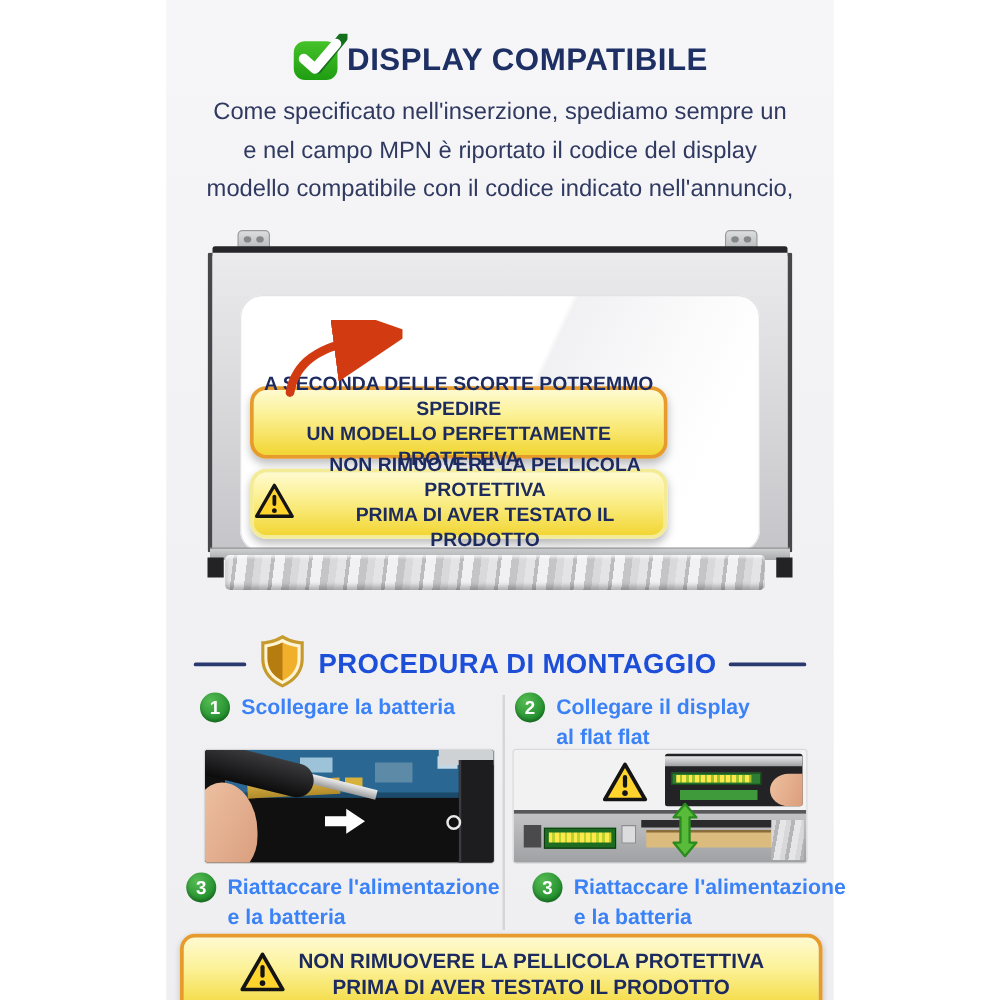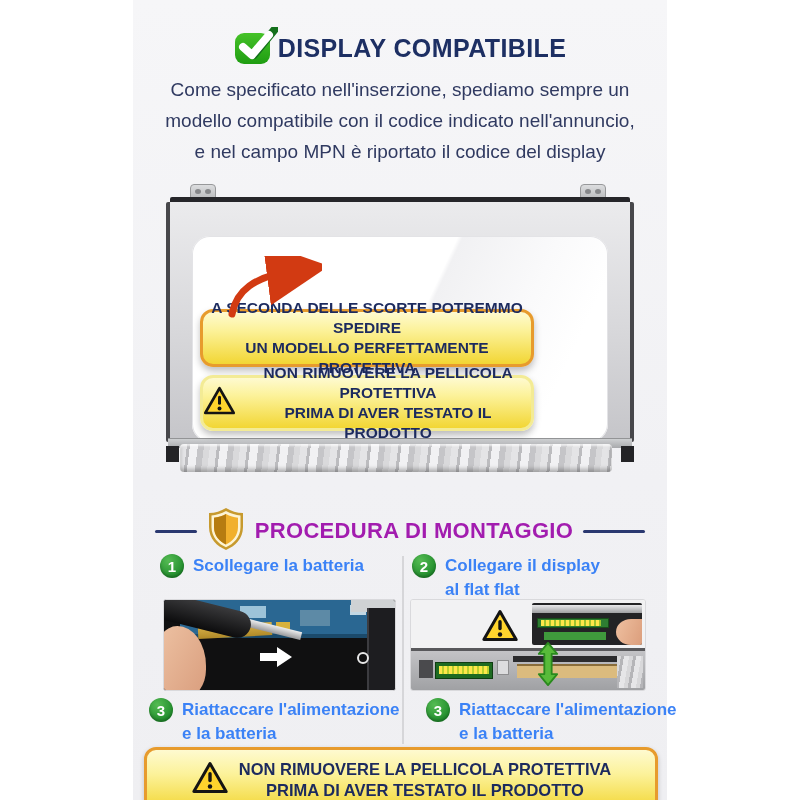--- a/index.html
+++ b/index.html
@@ -46,21 +46,21 @@
   .banner-stock { top:299px; height:58px; border:3px solid #e79b2d; }
   .banner-film  { top:365px; height:56px; border:3px solid #f3eb95; gap:9px; }
   .banner-text { text-align:center; font-weight:bold; font-size:15.5px; line-height:20px; color:#1c2a5e; }
   .red-arrow { position:absolute; left:218px; top:256px; }
 
   
   .proc-header { position:absolute; left:133px; top:506px; width:534px; height:50px;
     display:flex; align-items:center; justify-content:center; gap:10px; }
   .proc-line { height:3px; background:#2a3870; border-radius:2px; }
   .proc-line.l { width:42px; } .proc-line.r { width:62px; }
-  .proc-title { font-size:22px; font-weight:bold; color:#a21caf; letter-spacing:.3px; }
+  .proc-title { font-size:22px; font-weight:bold; color:#1d4ed8; letter-spacing:.3px; }
 
   
   .step { position:absolute; display:flex; gap:9px; align-items:flex-start; }
   .step-num { flex:0 0 auto; width:24px; height:24px; border-radius:50%;
     background:radial-gradient(circle at 35% 28%, #55bb53, #1f8c2b 75%);
     color:#ffffff; font-weight:bold; font-size:15px; display:flex; align-items:center; justify-content:center;
     box-shadow:inset 0 -2px 3px rgba(0,0,0,.25); }
   .step-text { font-size:17px; font-weight:600; color:#3b82f6; line-height:24px; }
   .step-1 { left:160px; top:554px; } .step-2 { left:412px; top:554px; }
   .step-3a { left:149px; top:698px; } .step-3b { left:426px; top:698px; }
@@ -138,22 +138,22 @@
         <rect x="1" y="6" width="35" height="31" rx="9" fill="url(#gchk)"></rect>
         <path d="M20 28 L41 2" stroke="#14701c" stroke-width="8" stroke-linecap="round" fill="none"></path>
         <path d="M9 20 L18 28 L35 8" stroke="#ffffff" stroke-width="8" stroke-linecap="round" stroke-linejoin="round" fill="none"></path>
       </svg>
     </span>
     <span class="title">DISPLAY COMPATIBILE</span>
   </div>
 
   <div class="intro">
     <div>Come specificato nell'inserzione, spediamo sempre un</div>
+    <div>e nel campo MPN è riportato il codice del display</div>
     <div>modello compatibile con il codice indicato nell'annuncio,</div>
-    <div>e nel campo MPN è riportato il codice del display</div>
   </div>
 
   <div class="panel">
     <div class="bracket" style="left:24px;">
       <div class="hole h1"></div>
       <div class="hole h2"></div>
     </div>
     <div class="bracket" style="left:414px;">
       <div class="hole h1"></div>
       <div class="hole h2"></div>

